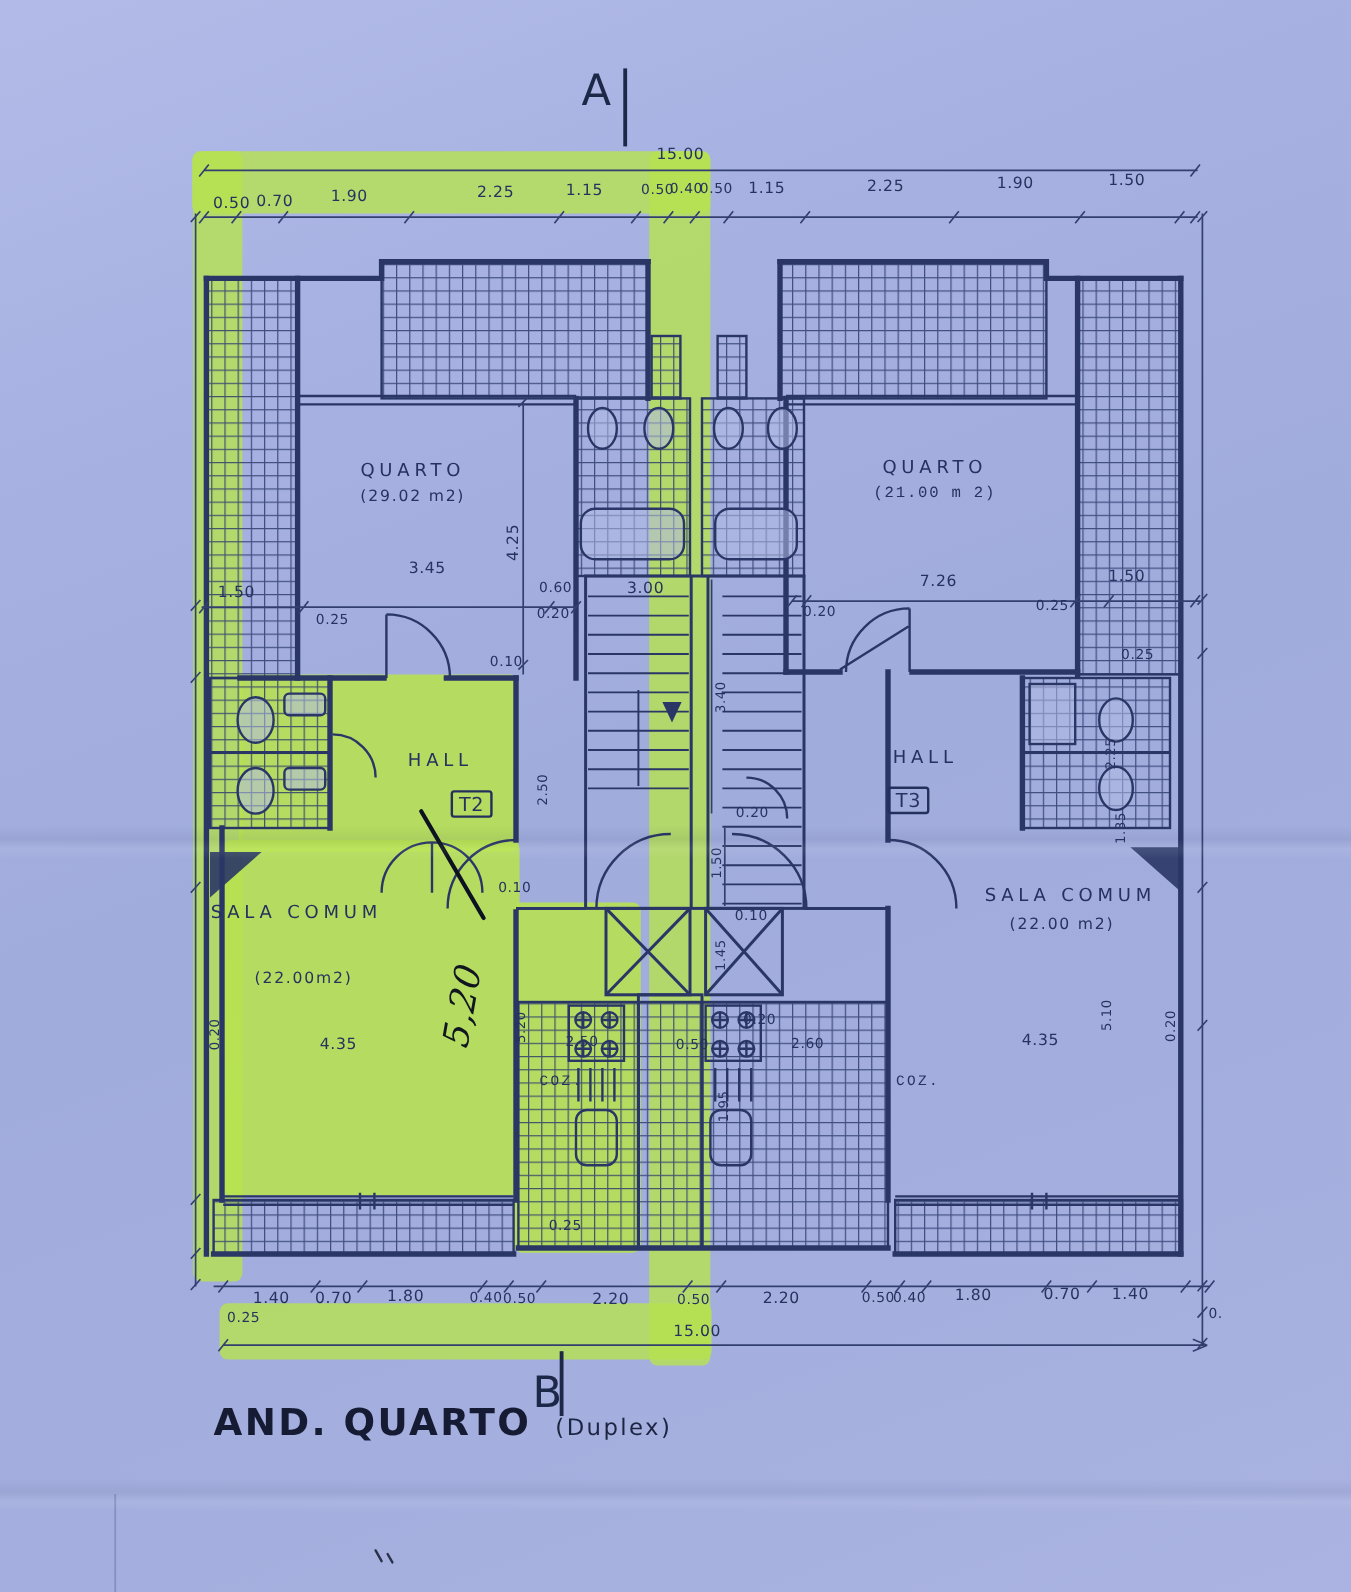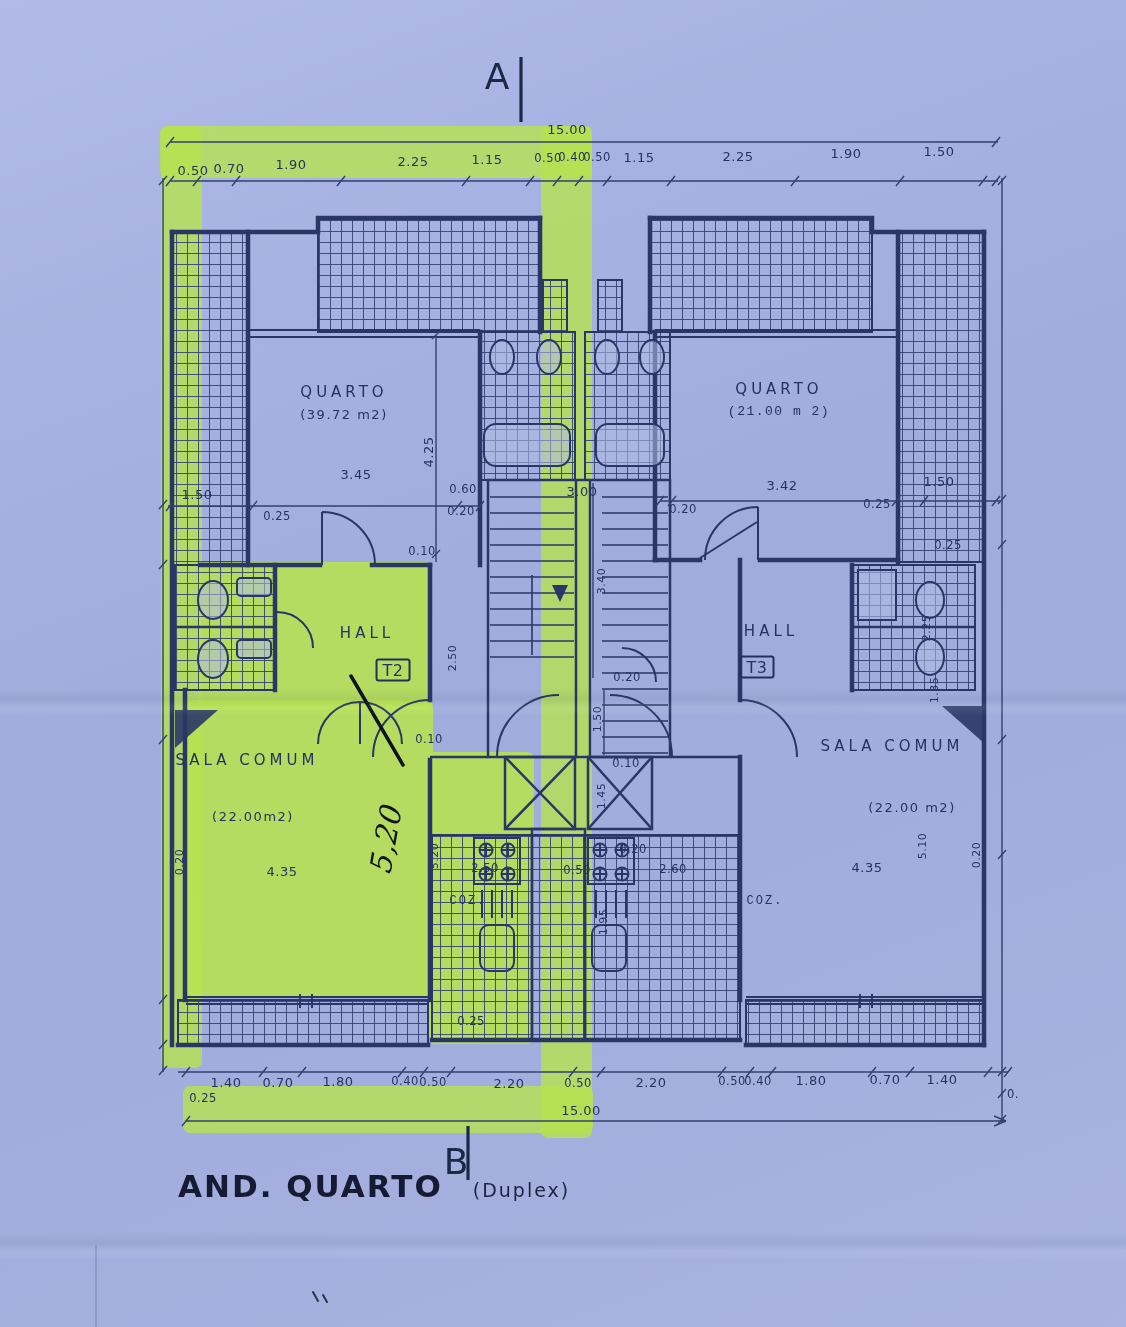--- a/index.html
+++ b/index.html
@@ -18,21 +18,21 @@
   .lbl.dsv{font-size:11px;transform:translate(-50%,-50%) rotate(-90deg);}
   .lbl.room{font-size:15px;letter-spacing:4px;color:#253160;}
   .lbl.area{font-size:13px;letter-spacing:1.5px;}
   .lbl.coz{font-size:12px;letter-spacing:2px;font-family:Liberation Mono, monospace;}
   .lbl.unit{font-size:16px;border:2.5px solid #24305c;border-radius:3px;padding:0 5px;background:transparent;}
   .lbl.hand{font-family:"DejaVu Serif",serif;font-style:italic;font-size:30px;color:#11151f;
     transform:translate(-50%,-50%) rotate(-80deg) skewX(-5deg);}
   .marker{position:absolute;font-size:36px;color:#1d2747;transform:translate(-50%,-50%);}
   #title{position:absolute;left:178px;top:1168px;white-space:nowrap;}
   #title .main{font-weight:bold;font-size:31px;letter-spacing:2px;color:#151b33;}
-  #title .sub{font-size:19px;letter-spacing:2px;color:#1c2442;margin-left:30px;text-align:center;}
+  #title .sub{font-size:19px;letter-spacing:2px;color:#1c2442;margin-left:20px;text-align:center;}
 </style>
 </head>
 <body>
 
 <div id="shot">
 
   <div class="hl soft" style="left:160px;top:126px;width:432px;height:52px"></div>
   <div class="hl soft" style="left:161px;top:126px;width:41px;height:942px"></div>
   <div class="hl soft" style="left:541px;top:126px;width:51px;height:1012px"></div>
   <div class="hl" style="left:199px;top:562px;width:233px;height:148px"></div>
@@ -187,53 +187,53 @@
       <div class="lbl d" style="left: 413px; top: 161px;">2.25</div>
       <div class="lbl d" style="left: 487px; top: 159px;">1.15</div>
       <div class="lbl ds" style="left: 548px; top: 158px;">0.50</div>
       <div class="lbl ds" style="left: 572px; top: 157px;">0.40</div>
       <div class="lbl ds" style="left: 597px; top: 157px;">0.50</div>
       <div class="lbl d" style="left: 639px; top: 157px;">1.15</div>
       <div class="lbl d" style="left: 738px; top: 156px;">2.25</div>
       <div class="lbl d" style="left: 846px; top: 153px;">1.90</div>
       <div class="lbl d" style="left: 939px; top: 151px;">1.50</div>
       <div class="lbl room" style="left: 344px; top: 392px;">QUARTO</div>
-      <div class="lbl area" style="left: 344px; top: 414px;">(39.72 m2)</div>
+      <div class="lbl area" style="left: 344px; top: 414px;">(29.02 m2)</div>
       <div class="lbl room" style="left: 779px; top: 389px;">QUARTO</div>
       <div class="lbl area" style="left: 779px; top: 411px; font-family: Liberation Mono, monospace;">(21.00 m 2)</div>
       <div class="lbl dv" style="left: 428px; top: 452px;">4.25</div>
       <div class="lbl d" style="left: 197px; top: 494px;">1.50</div>
       <div class="lbl d" style="left: 356px; top: 474px;">3.45</div>
       <div class="lbl ds" style="left: 277px; top: 516px;">0.25</div>
       <div class="lbl ds" style="left: 463px; top: 489px;">0.60</div>
       <div class="lbl ds" style="left: 461px; top: 511px;">0.20</div>
-      <div class="lbl d" style="left: 582px; top: 491px;">3.00</div>
+      <div class="lbl d" style="left: 538px; top: 491px;">3.00</div>
       <div class="lbl ds" style="left: 683px; top: 509px;">0.20</div>
-      <div class="lbl d" style="left: 782px; top: 485px;">3.42</div>
+      <div class="lbl d" style="left: 782px; top: 485px;">7.26</div>
       <div class="lbl ds" style="left: 877px; top: 504px;">0.25</div>
       <div class="lbl d" style="left: 939px; top: 481px;">1.50</div>
       <div class="lbl ds" style="left: 948px; top: 545px;">0.25</div>
       <div class="lbl ds" style="left: 422px; top: 551px;">0.10</div>
       <div class="lbl dsv" style="left: 601px; top: 581px;">3.40</div>
       <div class="lbl room" style="left: 367px; top: 633px;">HALL</div>
       <div class="lbl unit" style="left: 393px; top: 670px;">T2</div>
       <div class="lbl room" style="left: 771px; top: 631px;">HALL</div>
       <div class="lbl unit" style="left: 757px; top: 667px;">T3</div>
       <div class="lbl dsv" style="left: 452px; top: 658px;">2.50</div>
       <div class="lbl dsv" style="left: 926px; top: 628px;">2.25</div>
       <div class="lbl dsv" style="left: 934px; top: 690px;">1.35</div>
       <div class="lbl ds" style="left: 627px; top: 677px;">0.20</div>
       <div class="lbl dsv" style="left: 597px; top: 719px;">1.50</div>
       <div class="lbl ds" style="left: 429px; top: 739px;">0.10</div>
       <div class="lbl room" style="left: 247px; top: 760px;">SALA COMUM</div>
       <div class="lbl area" style="left: 253px; top: 816px;">(22.00m2)</div>
       <div class="lbl ds" style="left: 626px; top: 763px;">0.10</div>
       <div class="lbl dsv" style="left: 601px; top: 796px;">1.45</div>
       <div class="lbl room" style="left: 892px; top: 746px;">SALA COMUM</div>
-      <div class="lbl area" style="left: 912px; top: 771px; margin-top: 36px;">(22.00 m2)</div>
+      <div class="lbl area" style="left: 885px; top: 771px;">(22.00 m2)</div>
       <div class="lbl hand" style="left: 386px; top: 838px;">5,20</div>
       <div class="lbl dsv" style="left: 434px; top: 856px;">5.20</div>
       <div class="lbl dsv" style="left: 179px; top: 862px;">0.20</div>
       <div class="lbl d" style="left: 282px; top: 871px;">4.35</div>
       <div class="lbl ds" style="left: 485px; top: 868px;">2.50</div>
       <div class="lbl ds" style="left: 577px; top: 870px;">0.50</div>
       <div class="lbl ds" style="left: 633px; top: 849px;">0.20</div>
       <div class="lbl ds" style="left: 673px; top: 869px;">2.60</div>
       <div class="lbl coz" style="left: 468px; top: 901px;">COZ.</div>
       <div class="lbl coz" style="left: 765px; top: 901px;">COZ.</div>

